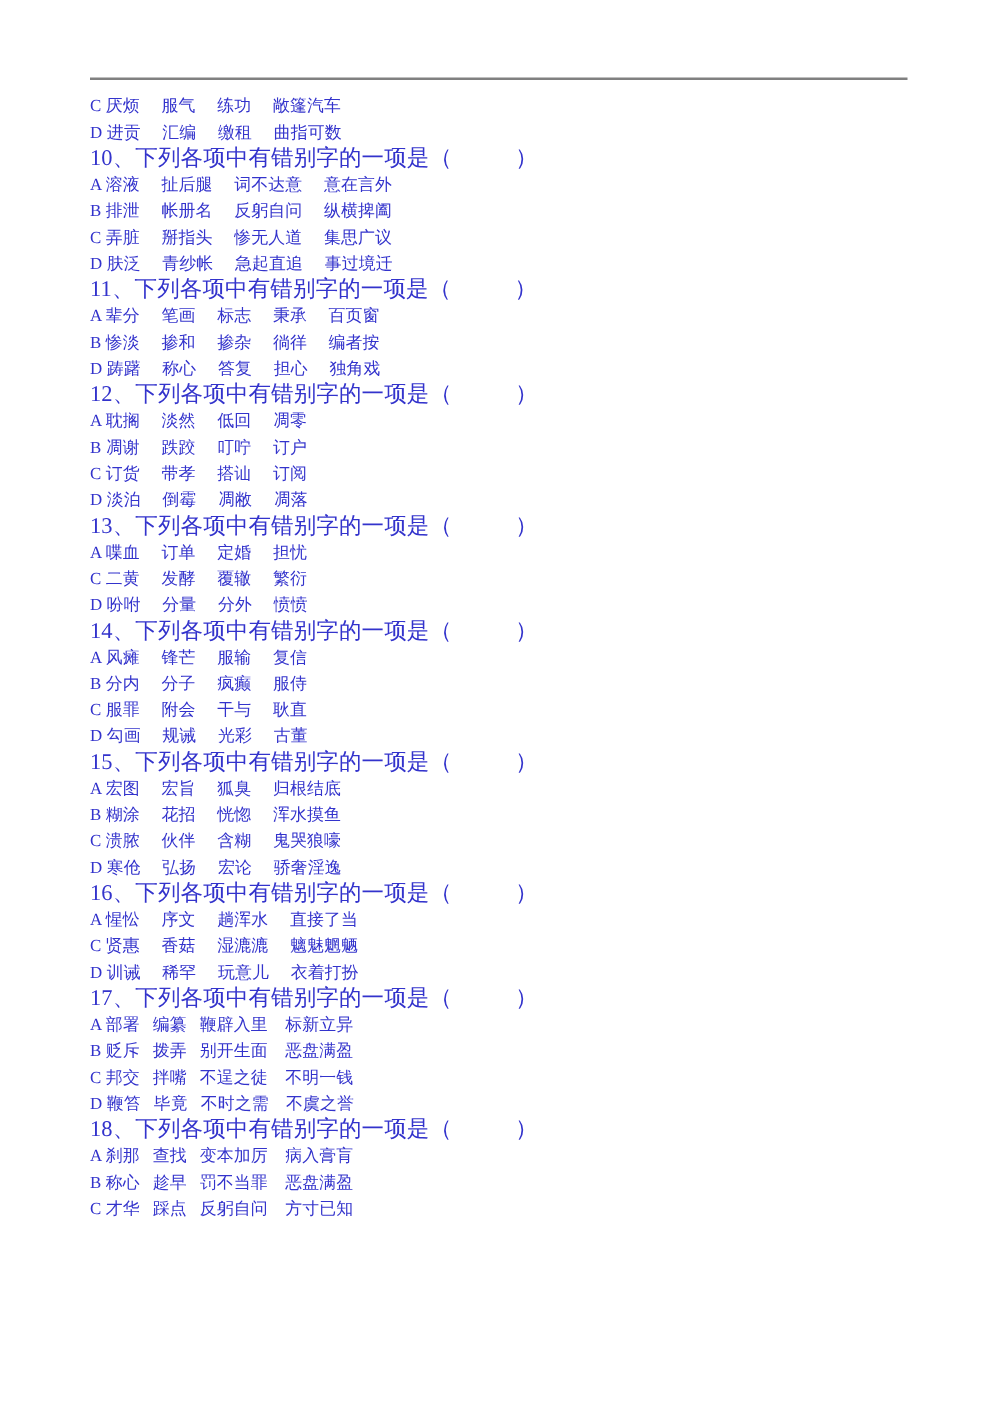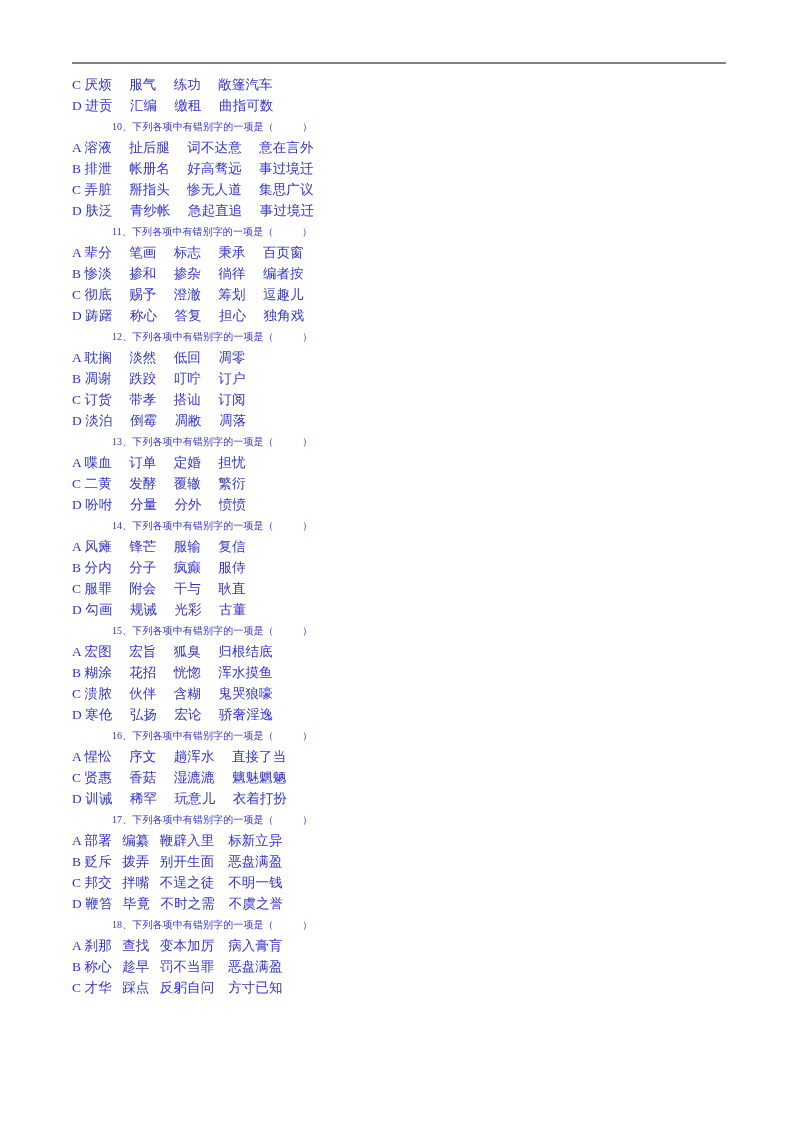--- a/index.html
+++ b/index.html
@@ -39,42 +39,40 @@
   .doc-line {
     color: #3333cc;
     font-size: 13.5px;
     line-height: 21px;
     height: 21px;
     white-space: pre;
     letter-spacing: 0.1px;
     font-family: "Liberation Serif", "DejaVu Serif", serif;
   }
   .doc-line.question {
-    font-size: 10px;
-    margin-left: 40px;
+    font-size: 18px;
   }
 </style>
 </head>
 <body>
 
 <div id="page">
   <div id="content">
     <hr class="header-rule">
     <div id="lines-container">
         <div class="doc-line">C 厌烦     服气     练功     敞篷汽车</div>
         <div class="doc-line">D 进贡     汇编     缴租     曲指可数</div>
         <div class="doc-line question">10、下列各项中有错别字的一项是（           ）</div>
         <div class="doc-line">A 溶液     扯后腿     词不达意     意在言外</div>
-        <div class="doc-line">B 排泄     帐册名     好高骛远     事过境迁</div>
+        <div class="doc-line">B 排泄     帐册名     反躬自问     纵横捭阖</div>
         <div class="doc-line">C 弄脏     掰指头     惨无人道     集思广议</div>
         <div class="doc-line">D 肤泛     青纱帐     急起直追     事过境迁</div>
         <div class="doc-line question">11、下列各项中有错别字的一项是（           ）</div>
         <div class="doc-line">A 辈分     笔画     标志     秉承     百页窗</div>
         <div class="doc-line">B 惨淡     掺和     掺杂     徜徉     编者按</div>
-        <div class="doc-line">C 彻底     赐予     澄澈     筹划     逗趣儿</div>
         <div class="doc-line">D 踌躇     称心     答复     担心     独角戏</div>
         <div class="doc-line question">12、下列各项中有错别字的一项是（           ）</div>
         <div class="doc-line">A 耽搁     淡然     低回     凋零</div>
         <div class="doc-line">B 凋谢     跌跤     叮咛     订户</div>
         <div class="doc-line">C 订货     带孝     搭讪     订阅</div>
         <div class="doc-line">D 淡泊     倒霉     凋敝     凋落</div>
         <div class="doc-line question">13、下列各项中有错别字的一项是（           ）</div>
         <div class="doc-line">A 喋血     订单     定婚     担忧</div>
         <div class="doc-line">C 二黄     发酵     覆辙     繁衍</div>
         <div class="doc-line">D 吩咐     分量     分外     愤愤</div>

